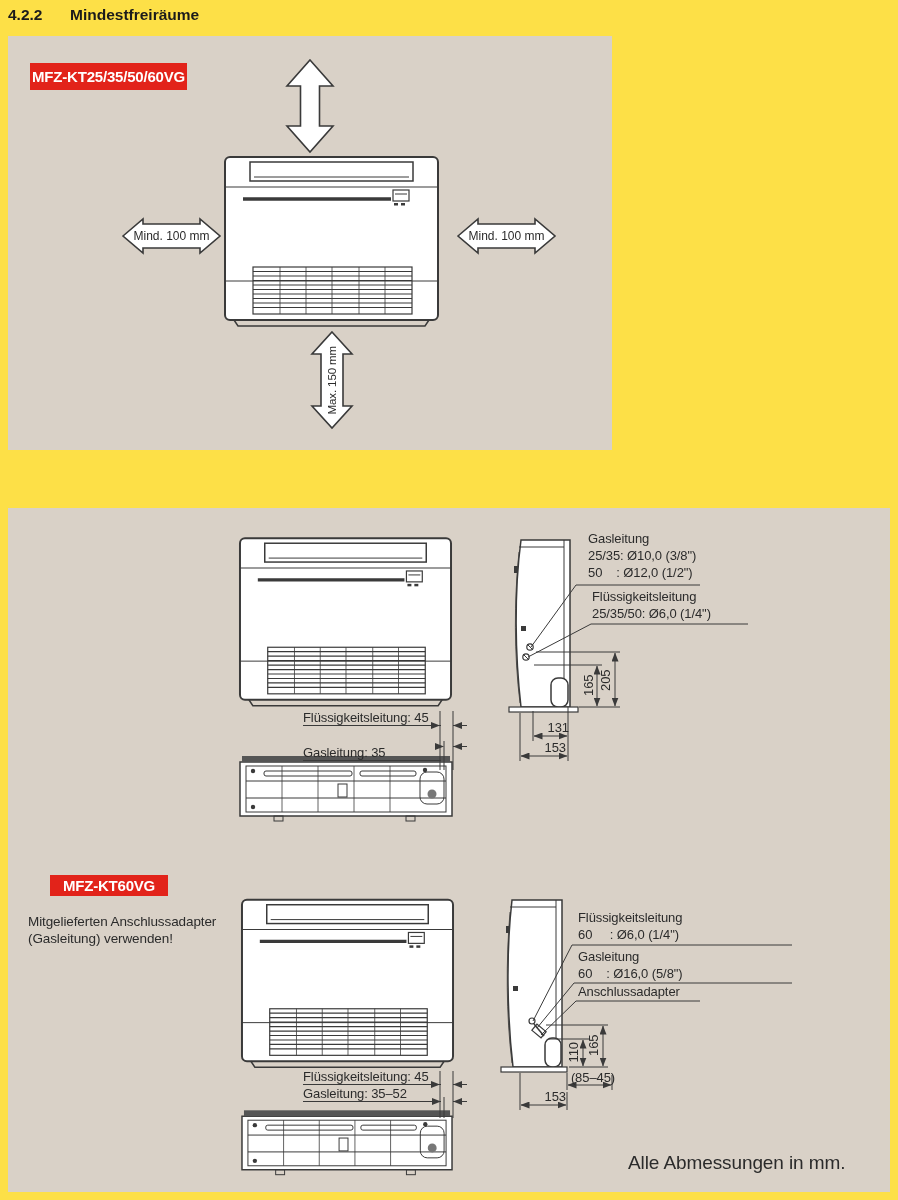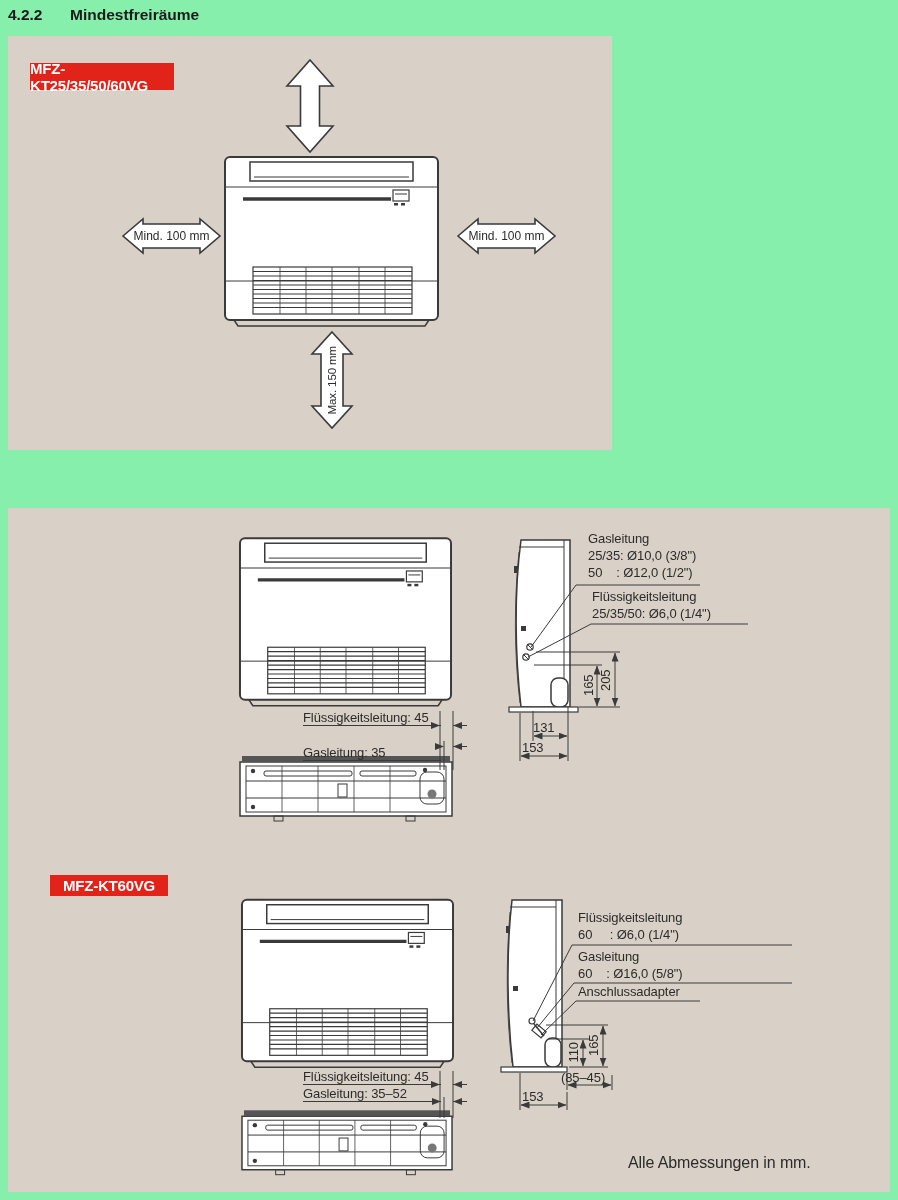--- a/index.html
+++ b/index.html
@@ -1,31 +1,31 @@
 <!DOCTYPE html>
 <html><head>
 <meta charset="utf-8">
 <style>
   *{margin:0;padding:0;box-sizing:border-box}
   html,body{background:#fff}
   body{width:898px;height:1200px;position:relative;font-family:"Liberation Sans","DejaVu Sans",sans-serif;color:#2b2b2b}
-  #page{position:absolute;left:0;top:0;width:898px;height:1200px;overflow:hidden;background:#86efac}
+  #page{position:absolute;left:0;top:0;width:898px;height:1200px;overflow:hidden;background:#fde047}
   .panel{position:absolute;background:#d9d1c7;z-index:0}
   svg.art{position:absolute;left:0;top:0;z-index:1;pointer-events:none}
   .heading{position:absolute;display:flex;font-weight:bold;font-size:15.5px;color:#1b1b1b;z-index:2}
   .heading .num{width:62px}
   .badge{position:absolute;background:#e2231a;color:#fff;font-weight:bold;font-size:15px;display:flex;align-items:center;justify-content:center;z-index:2;letter-spacing:-.2px}
   .txt{position:absolute;font-size:13px;line-height:16.5px;white-space:pre;z-index:2;letter-spacing:-.1px}
   .wrap{white-space:normal}
   .note{font-size:13.5px;line-height:17px}
   .dimu{border-bottom:1.2px solid #3a3a3a;width:138px;height:16px;line-height:15px}
-  .ctr{text-align:left}
+  .ctr{text-align:right}
   .rot{transform:rotate(-90deg);transform-origin:center;text-align:center}
   .arrowlabel{position:absolute;display:flex;align-items:center;justify-content:center;font-size:12px;z-index:2}
-  .footer{font-size:16px}
+  .footer{font-size:19px}
 </style>
 </head>
 <body>
 
 <div id="page">
 
   <div class="panel" style="left:8px;top:36px;width:604px;height:414px"></div>
   <div class="panel" style="left:8px;top:508px;width:882px;height:684px"></div>
 
   <div class="heading" style="left:8px;top:6px">
@@ -201,39 +201,40 @@
       <line x1="444" y1="1097" x2="444" y2="1118"></line>
       <line x1="453" y1="1084.5" x2="467" y2="1084.5"></line>
       <line x1="453" y1="1101.5" x2="467" y2="1101.5"></line>
       <path d="M440,1084.5 l-9,-3.4 l0,6.8 Z" fill="#3a3a3a" stroke="none"></path>
       <path d="M453,1084.5 l9,-3.4 l0,6.8 Z" fill="#3a3a3a" stroke="none"></path>
       <path d="M441,1101.5 l-9,-3.4 l0,6.8 Z" fill="#3a3a3a" stroke="none"></path>
       <path d="M453,1101.5 l9,-3.4 l0,6.8 Z" fill="#3a3a3a" stroke="none"></path>
     </g>
   </svg>
 
-  <div class="badge" style="left:30px;top:63px;width:144px;height:27px">MFZ-KT25/35/50/60VG</div>
+  <div class="badge" style="left:30px;top:63px;width:157px;height:27px">MFZ-KT25/35/50/60VG</div>
   <div class="badge" style="left:50px;top:875px;width:118px;height:21px">MFZ-KT60VG</div>
 
   <div class="arrowlabel" style="left:123px;top:219px;width:97px;height:34px">Mind. 100 mm</div>
   <div class="arrowlabel" style="left:458px;top:219px;width:97px;height:34px">Mind. 100 mm</div>
   <div class="txt rot" style="left:292px;top:372px;width:80px;font-size:11.5px">Max. 150 mm</div>
 
   <div class="txt" style="left:588px;top:531px">Gasleitung</div>
   <div class="txt" style="left:588px;top:548px">25/35: Ø10,0 (3/8")</div>
   <div class="txt" style="left:588px;top:565px">50    : Ø12,0 (1/2")</div>
   <div class="txt" style="left:592px;top:589px">Flüssigkeitsleitung</div>
   <div class="txt" style="left:592px;top:606px">25/35/50: Ø6,0 (1/4")</div>
   <div class="txt dimu" style="left:303px;top:710px">Flüssigkeitsleitung: 45</div>
   <div class="txt dimu" style="left:303px;top:745px">Gasleitung: 35</div>
   <div class="txt rot" style="left:574px;top:677px;width:30px">165</div>
   <div class="txt rot" style="left:591px;top:672px;width:30px">205</div>
   <div class="txt ctr" style="left:533px;top:720px;width:36px">131</div>
   <div class="txt ctr" style="left:522px;top:740px;width:44px">153</div>
 
+  <div class="txt wrap note" style="left:28px;top:913px;width:220px">Mitgelieferten Anschlussadapter (Gasleitung) verwenden!</div>
   <div class="txt" style="left:578px;top:910px">Flüssigkeitsleitung</div>
   <div class="txt" style="left:578px;top:927px">60     : Ø6,0 (1/4")</div>
   <div class="txt" style="left:578px;top:949px">Gasleitung</div>
   <div class="txt" style="left:578px;top:966px">60    : Ø16,0 (5/8")</div>
   <div class="txt" style="left:578px;top:984px">Anschlussadapter</div>
   <div class="txt dimu" style="left:303px;top:1069px">Flüssigkeitsleitung: 45</div>
   <div class="txt dimu" style="left:303px;top:1086px">Gasleitung: 35–52</div>
   <div class="txt rot" style="left:559px;top:1044px;width:30px">110</div>
   <div class="txt rot" style="left:579px;top:1037px;width:30px">165</div>
   <div class="txt ctr" style="left:561px;top:1070px;width:54px">(85–45)</div>

